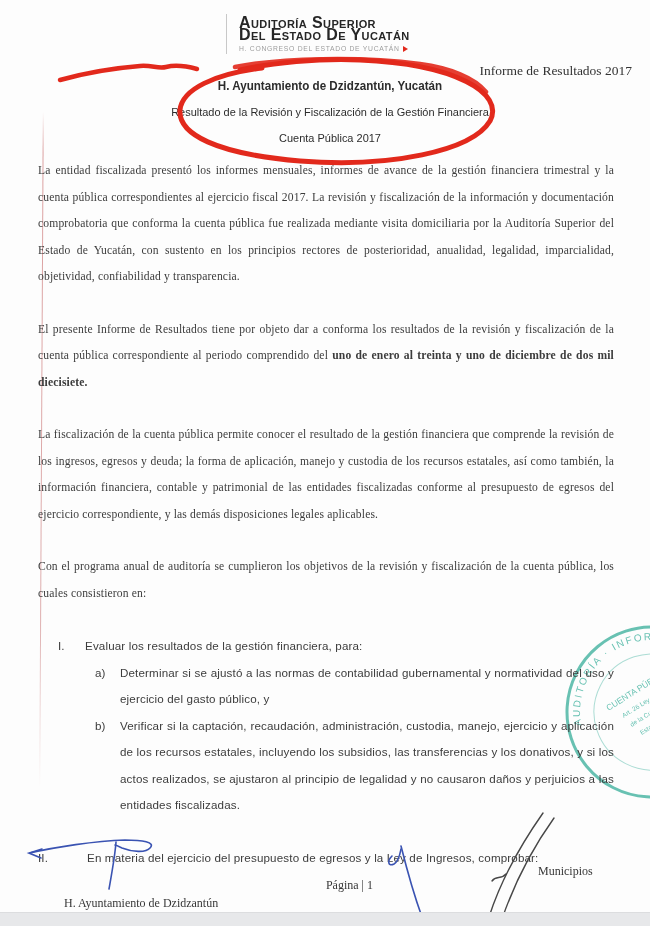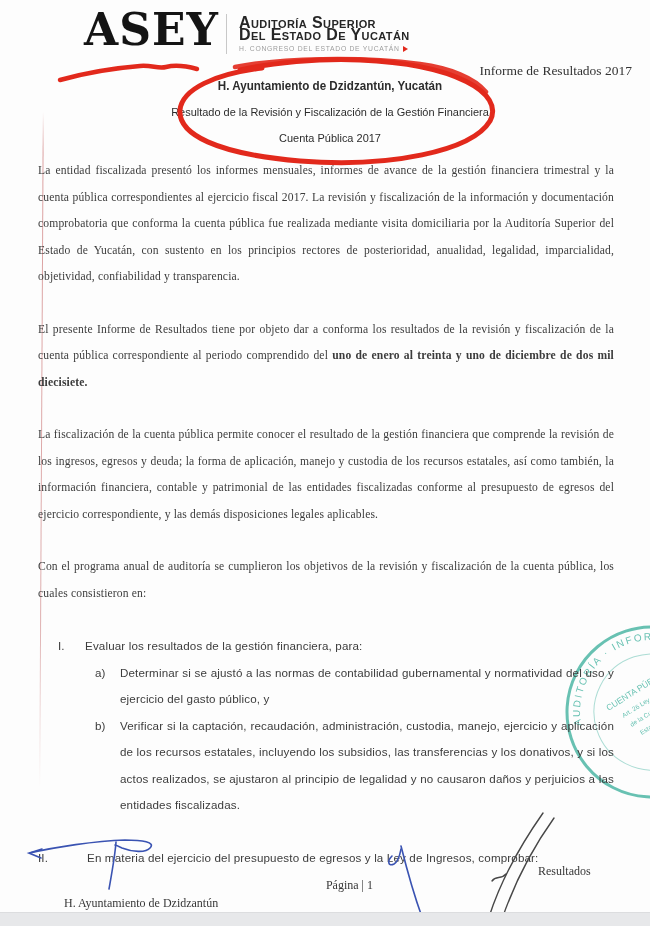--- a/index.html
+++ b/index.html
@@ -50,21 +50,20 @@
   .f-left{left:64px;top:860px;margin-top:36px;}
   .f-page{left:283px;top:878px;width:90px;text-align:right;}
   .f-right{left:538px;top:864px;}
   .bottom-strip{position:absolute;left:0;bottom:0;width:650px;height:13px;background:#e7e8ea;border-top:1px solid #dcdddf;z-index:7;}
 </style>
 </head>
 <body>
 
 <div class="page">
 
-  <div class="logo">ASEY</div>
   <div class="header-divider"></div>
   <div class="org">
     <div class="org-l1">Auditoría Superior</div>
     <div class="org-l2">Del Estado De Yucatán</div>
     <div class="org-l3">
       <span>H. CONGRESO DEL ESTADO DE YUCATÁN</span>
       <span class="red-marker"></span>
     </div>
   </div>
   <div class="report-label">Informe de Resultados 2017</div>
@@ -121,21 +120,21 @@
 
     <div class="list-row row-ii">
       <span class="numeral">II.</span>
       <div class="item-text">En materia del ejercicio del presupuesto de egresos y la Ley de Ingresos, comprobar:</div>
     </div>
 
   </div>
 
   <div class="footer-label f-left">H. Ayuntamiento de Dzidzantún</div>
   <div class="footer-label f-page">Página | 1</div>
-  <div class="footer-label f-right">Resultados</div>
+  <div class="footer-label f-right">Municipios</div>
 
   <svg class="annotation-layer" viewBox="0 0 650 926">
 
     <path d="M 60,80 C 85,73 115,68 140,66 C 152,65 158,69 166,67 C 174,65 186,66 197,69" fill="none" stroke="#e2291c" stroke-width="4.5" stroke-linecap="round"></path>
 
     <path d="M 262,68 C 215,74 182,89 180,110 C 178,134 216,154 300,161 C 390,168 472,151 490,121 C 505,93 455,64 360,60 C 320,58 270,63 240,70" fill="none" stroke="#e2291c" stroke-width="5" stroke-linecap="round"></path>
     <path d="M 235,67 C 280,58 360,56 420,64 C 450,68 475,78 486,92" fill="none" stroke="#e2291c" stroke-width="4.5" stroke-linecap="round" opacity=".9"></path>
 
     <g stroke="#3a53b2" stroke-width="1.6" fill="none" stroke-linecap="round">
       <path d="M 42,849 L 29,853 L 41,858"></path>

